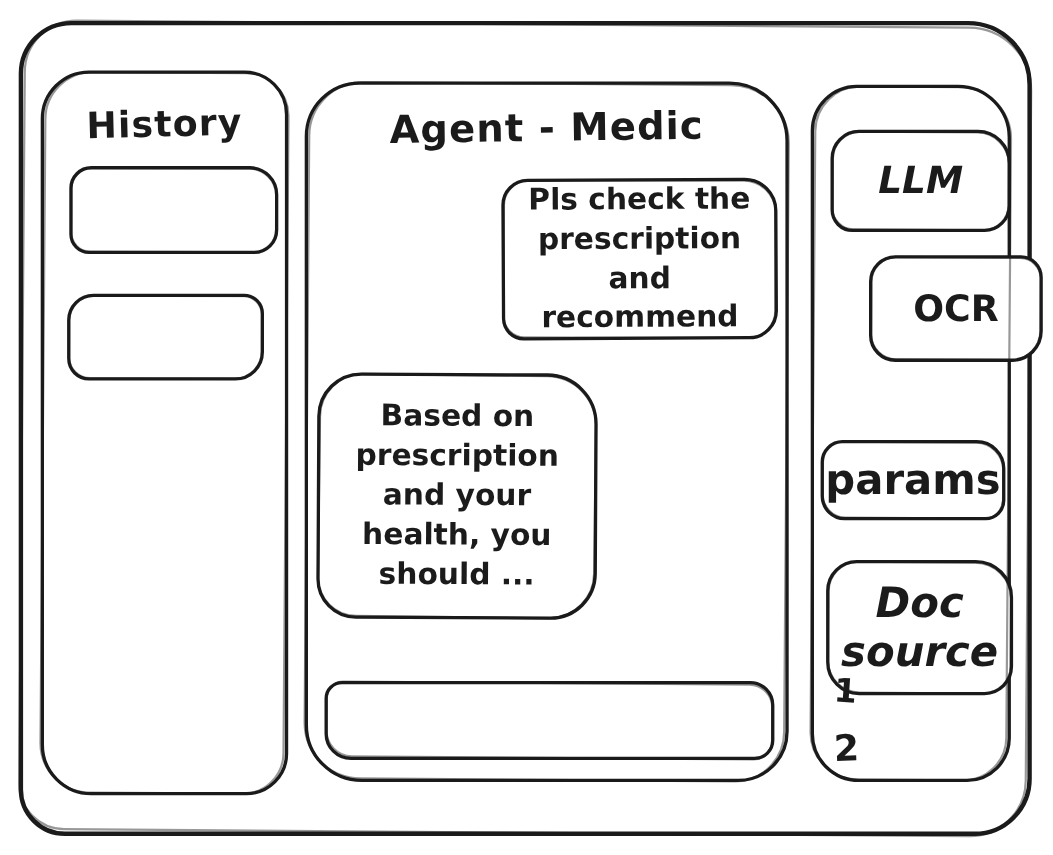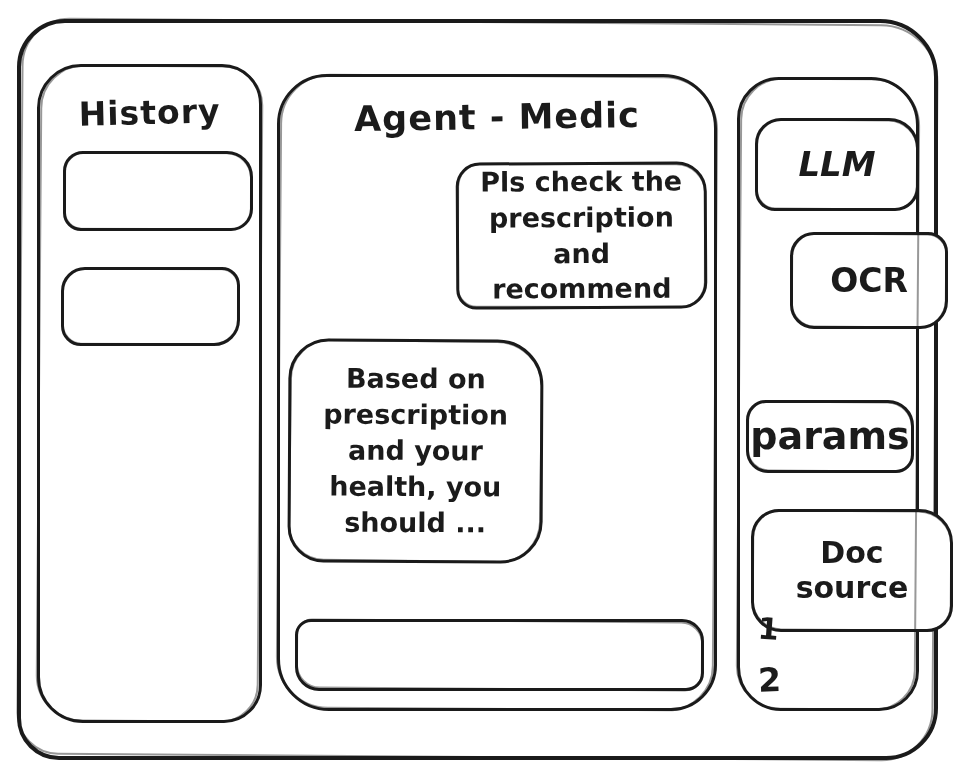--- a/index.html
+++ b/index.html
@@ -144,23 +144,24 @@
     border-radius:24px 20px 28px 24px;
     font-size:33px;
     margin-left:32px;
   }
   .tool-params{
     left:6px;top:320px;width:168px;height:73px;
     border-radius:20px 26px 18px 22px;
     font-size:38px;
   }
   .tool-doc{
-    left:11px;top:429px;width:202px;height:123px;
+    left:11px;top:429px;width:170px;height:123px;
     border-radius:28px 34px 26px 30px;
-    font-size:30px;
+    font-size:38px;
+    font-style:italic;
   }
   .doc-num{
     position:absolute;
     left:18px;
     width:44px;
     font-size:30px;
     font-weight:700;
     cursor:pointer;
   }
   .doc-num-1{top:532px;transform:rotate(4deg);}

